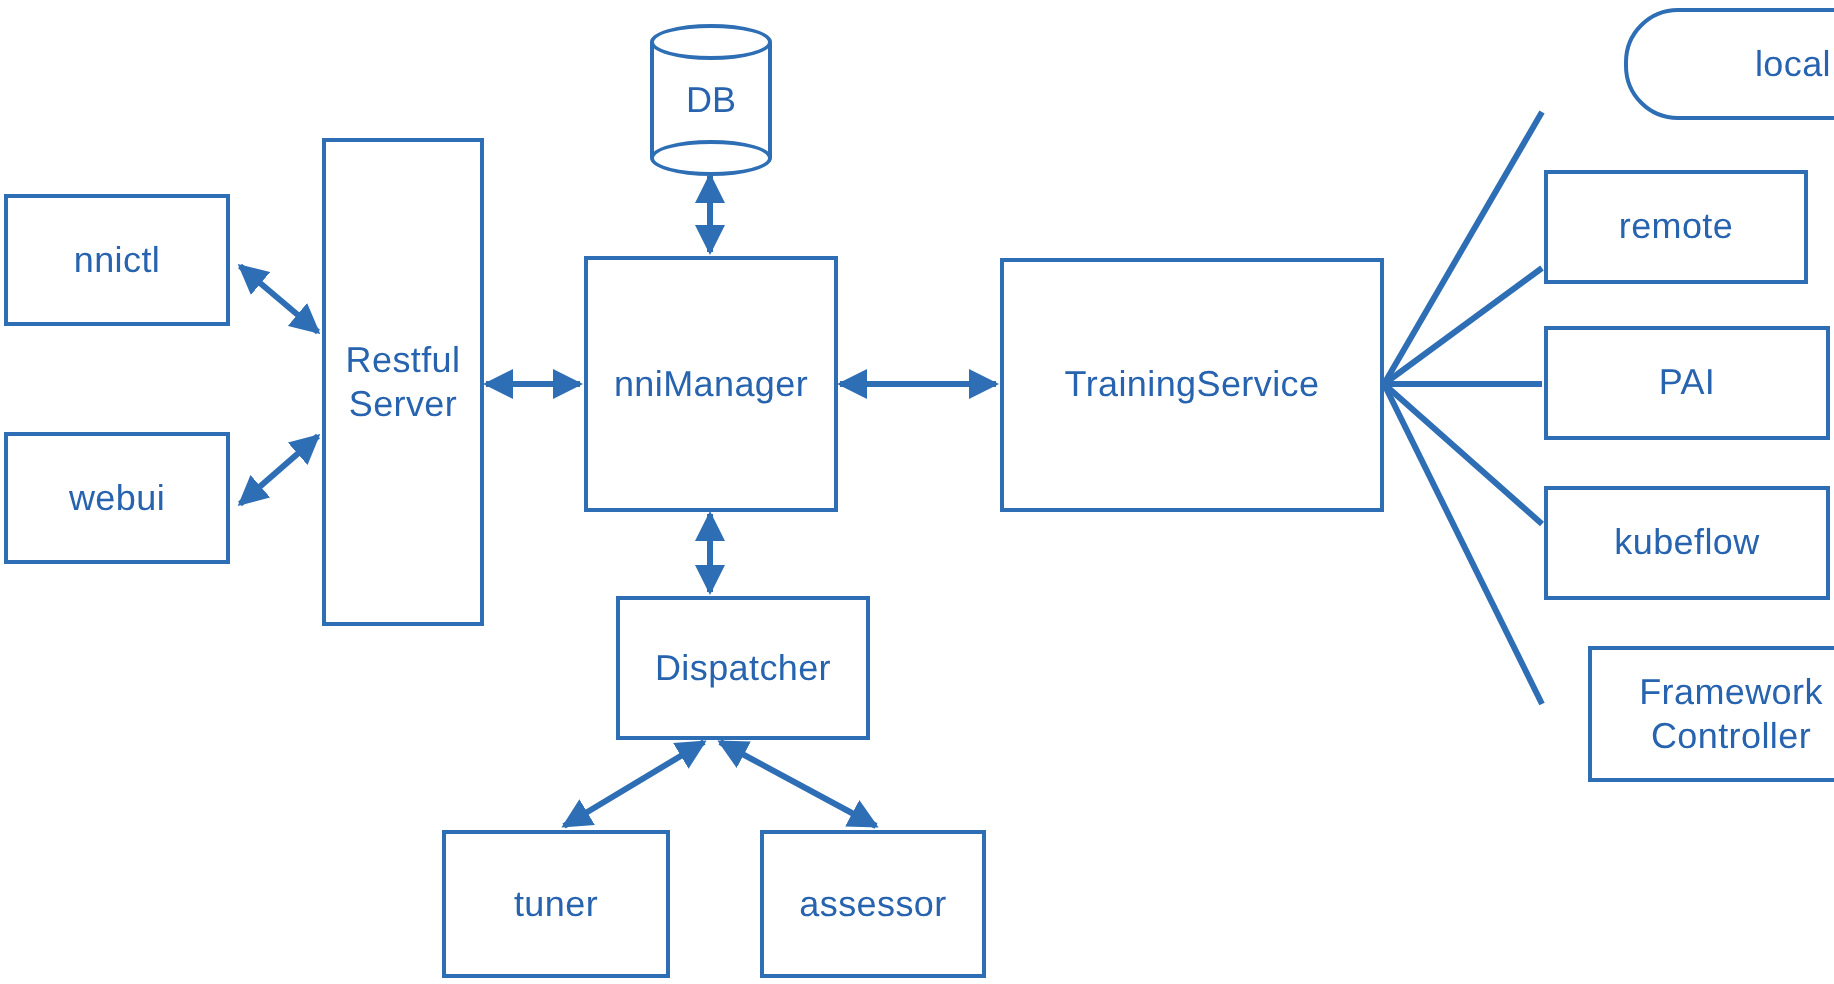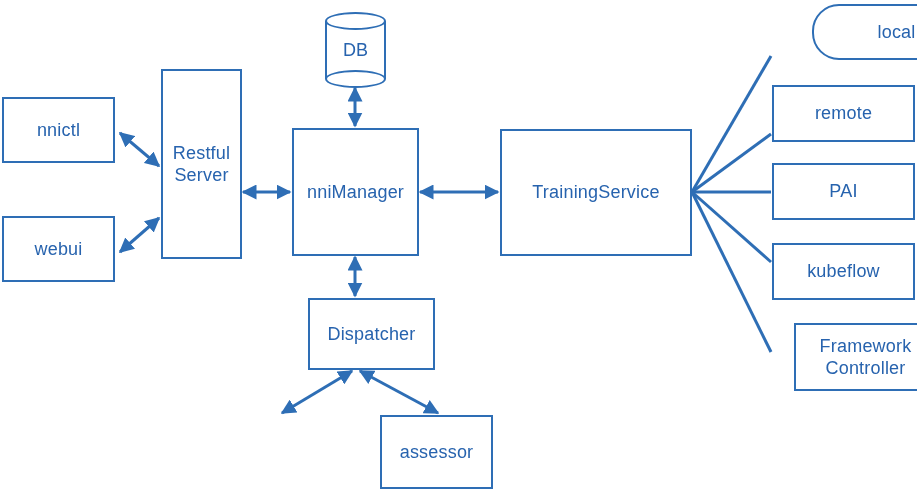--- a/index.html
+++ b/index.html
@@ -124,21 +124,21 @@
   </svg>
 
   <div class="node" style="left:2px; top:97px; width:113px; height:66px;">
     <span class="node-label">nnictl</span>
   </div>
 
   <div class="node" style="left:2px; top:216px; width:113px; height:66px;">
     <span class="node-label">webui</span>
   </div>
 
-  <div class="node" style="left:161px; top:69px; width:81px; height:190px;">
+  <div class="node" style="left:161px; top:69px; width:81px; height:244px;">
     <span class="node-label">Restful
 Server</span>
   </div>
 
   <div class="cylinder" style="left:325px; top:12px; width:61px; height:76px;padding-left:18px;">
     <div class="cyl-body"></div>
     <div class="cyl-bottom"></div>
     <div class="cyl-top"></div>
     <div class="cyl-text">DB</div>
   </div>
@@ -148,30 +148,33 @@
   </div>
 
   <div class="node" style="left:500px; top:129px; width:192px; height:127px;">
     <span class="node-label">TrainingService</span>
   </div>
 
   <div class="node" style="left:292px; top:298px; width:127px; height:72px;margin-left:16px;">
     <span class="node-label">Dispatcher</span>
   </div>
 
+  <div class="node" style="left:221px; top:415px; width:114px; height:74px;">
+    <span class="node-label">tuner</span>
+  </div>
 
   <div class="node" style="left:380px; top:415px; width:113px; height:74px;align-items:center;">
     <span class="node-label">assessor</span>
   </div>
 
   <div class="node" style="left:812px; top:4px; width:169px; height:56px;border-radius:27px;">
     <span class="node-label">local</span>
   </div>
 
-  <div class="node" style="left:772px; top:85px; width:143px; height:57px;">
+  <div class="node" style="left:772px; top:85px; width:132px; height:57px;">
     <span class="node-label">remote</span>
   </div>
 
   <div class="node" style="left:772px; top:163px; width:143px; height:57px;">
     <span class="node-label">PAI</span>
   </div>
 
   <div class="node" style="left:772px; top:243px; width:143px; height:57px;">
     <span class="node-label">kubeflow</span>
   </div>

